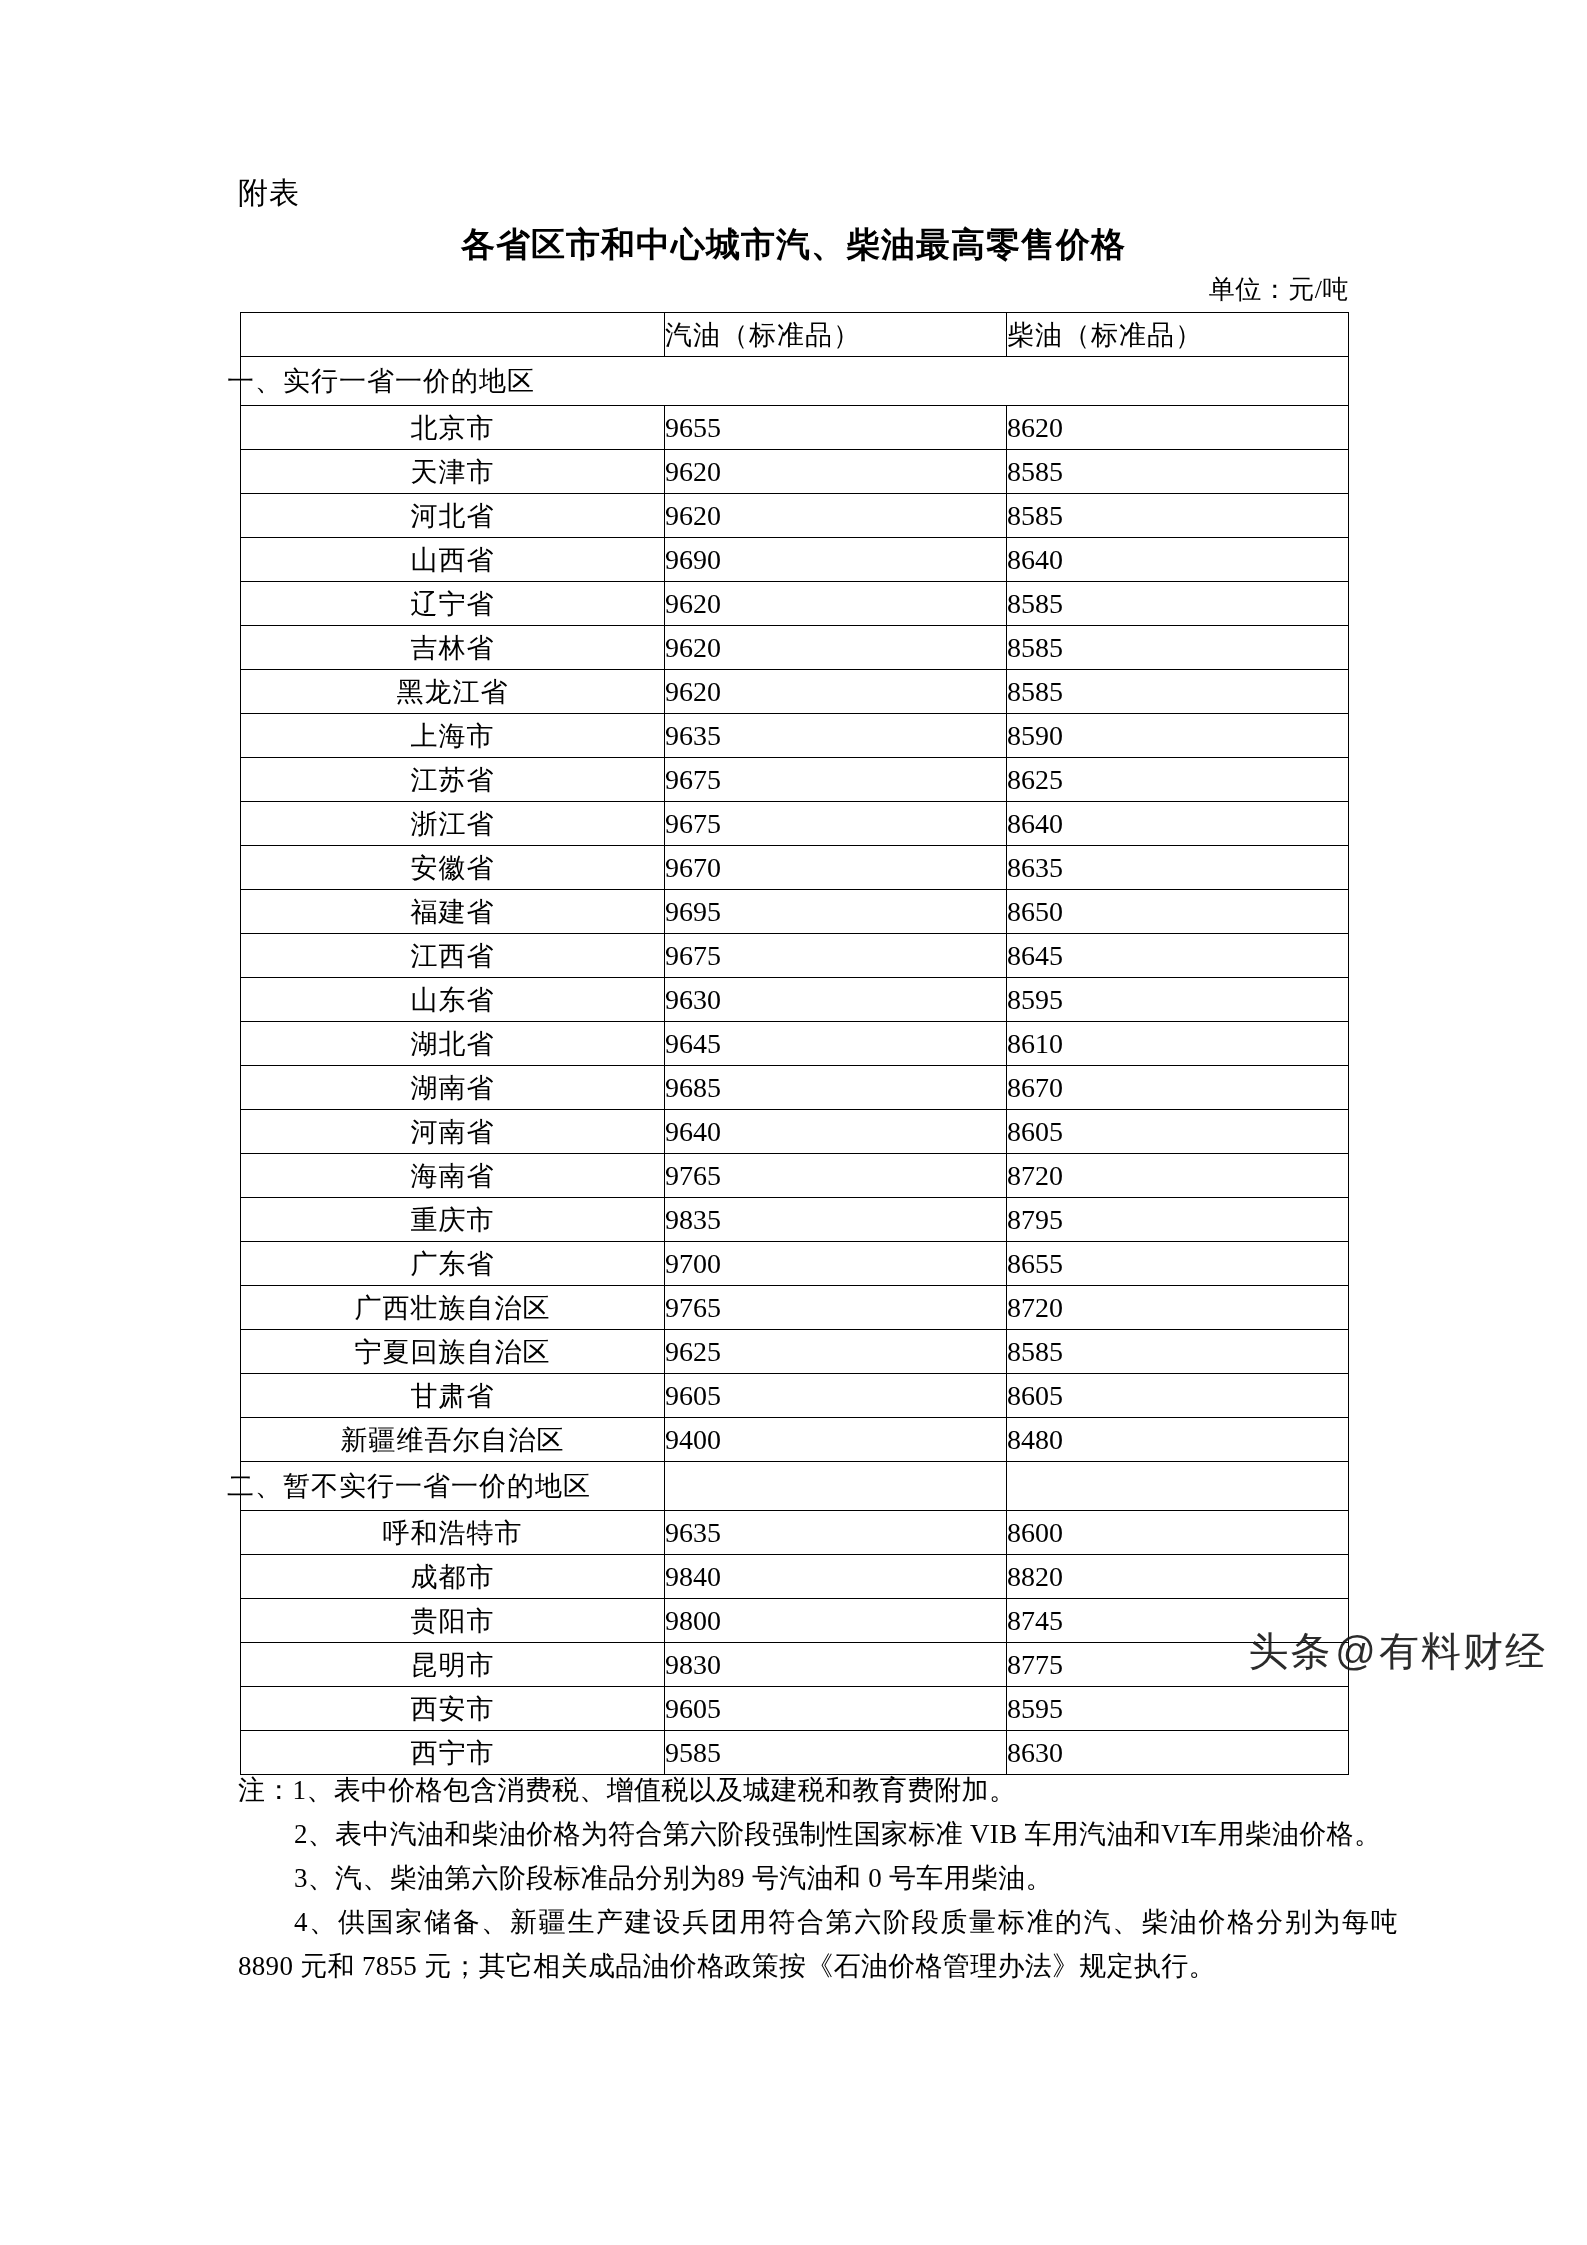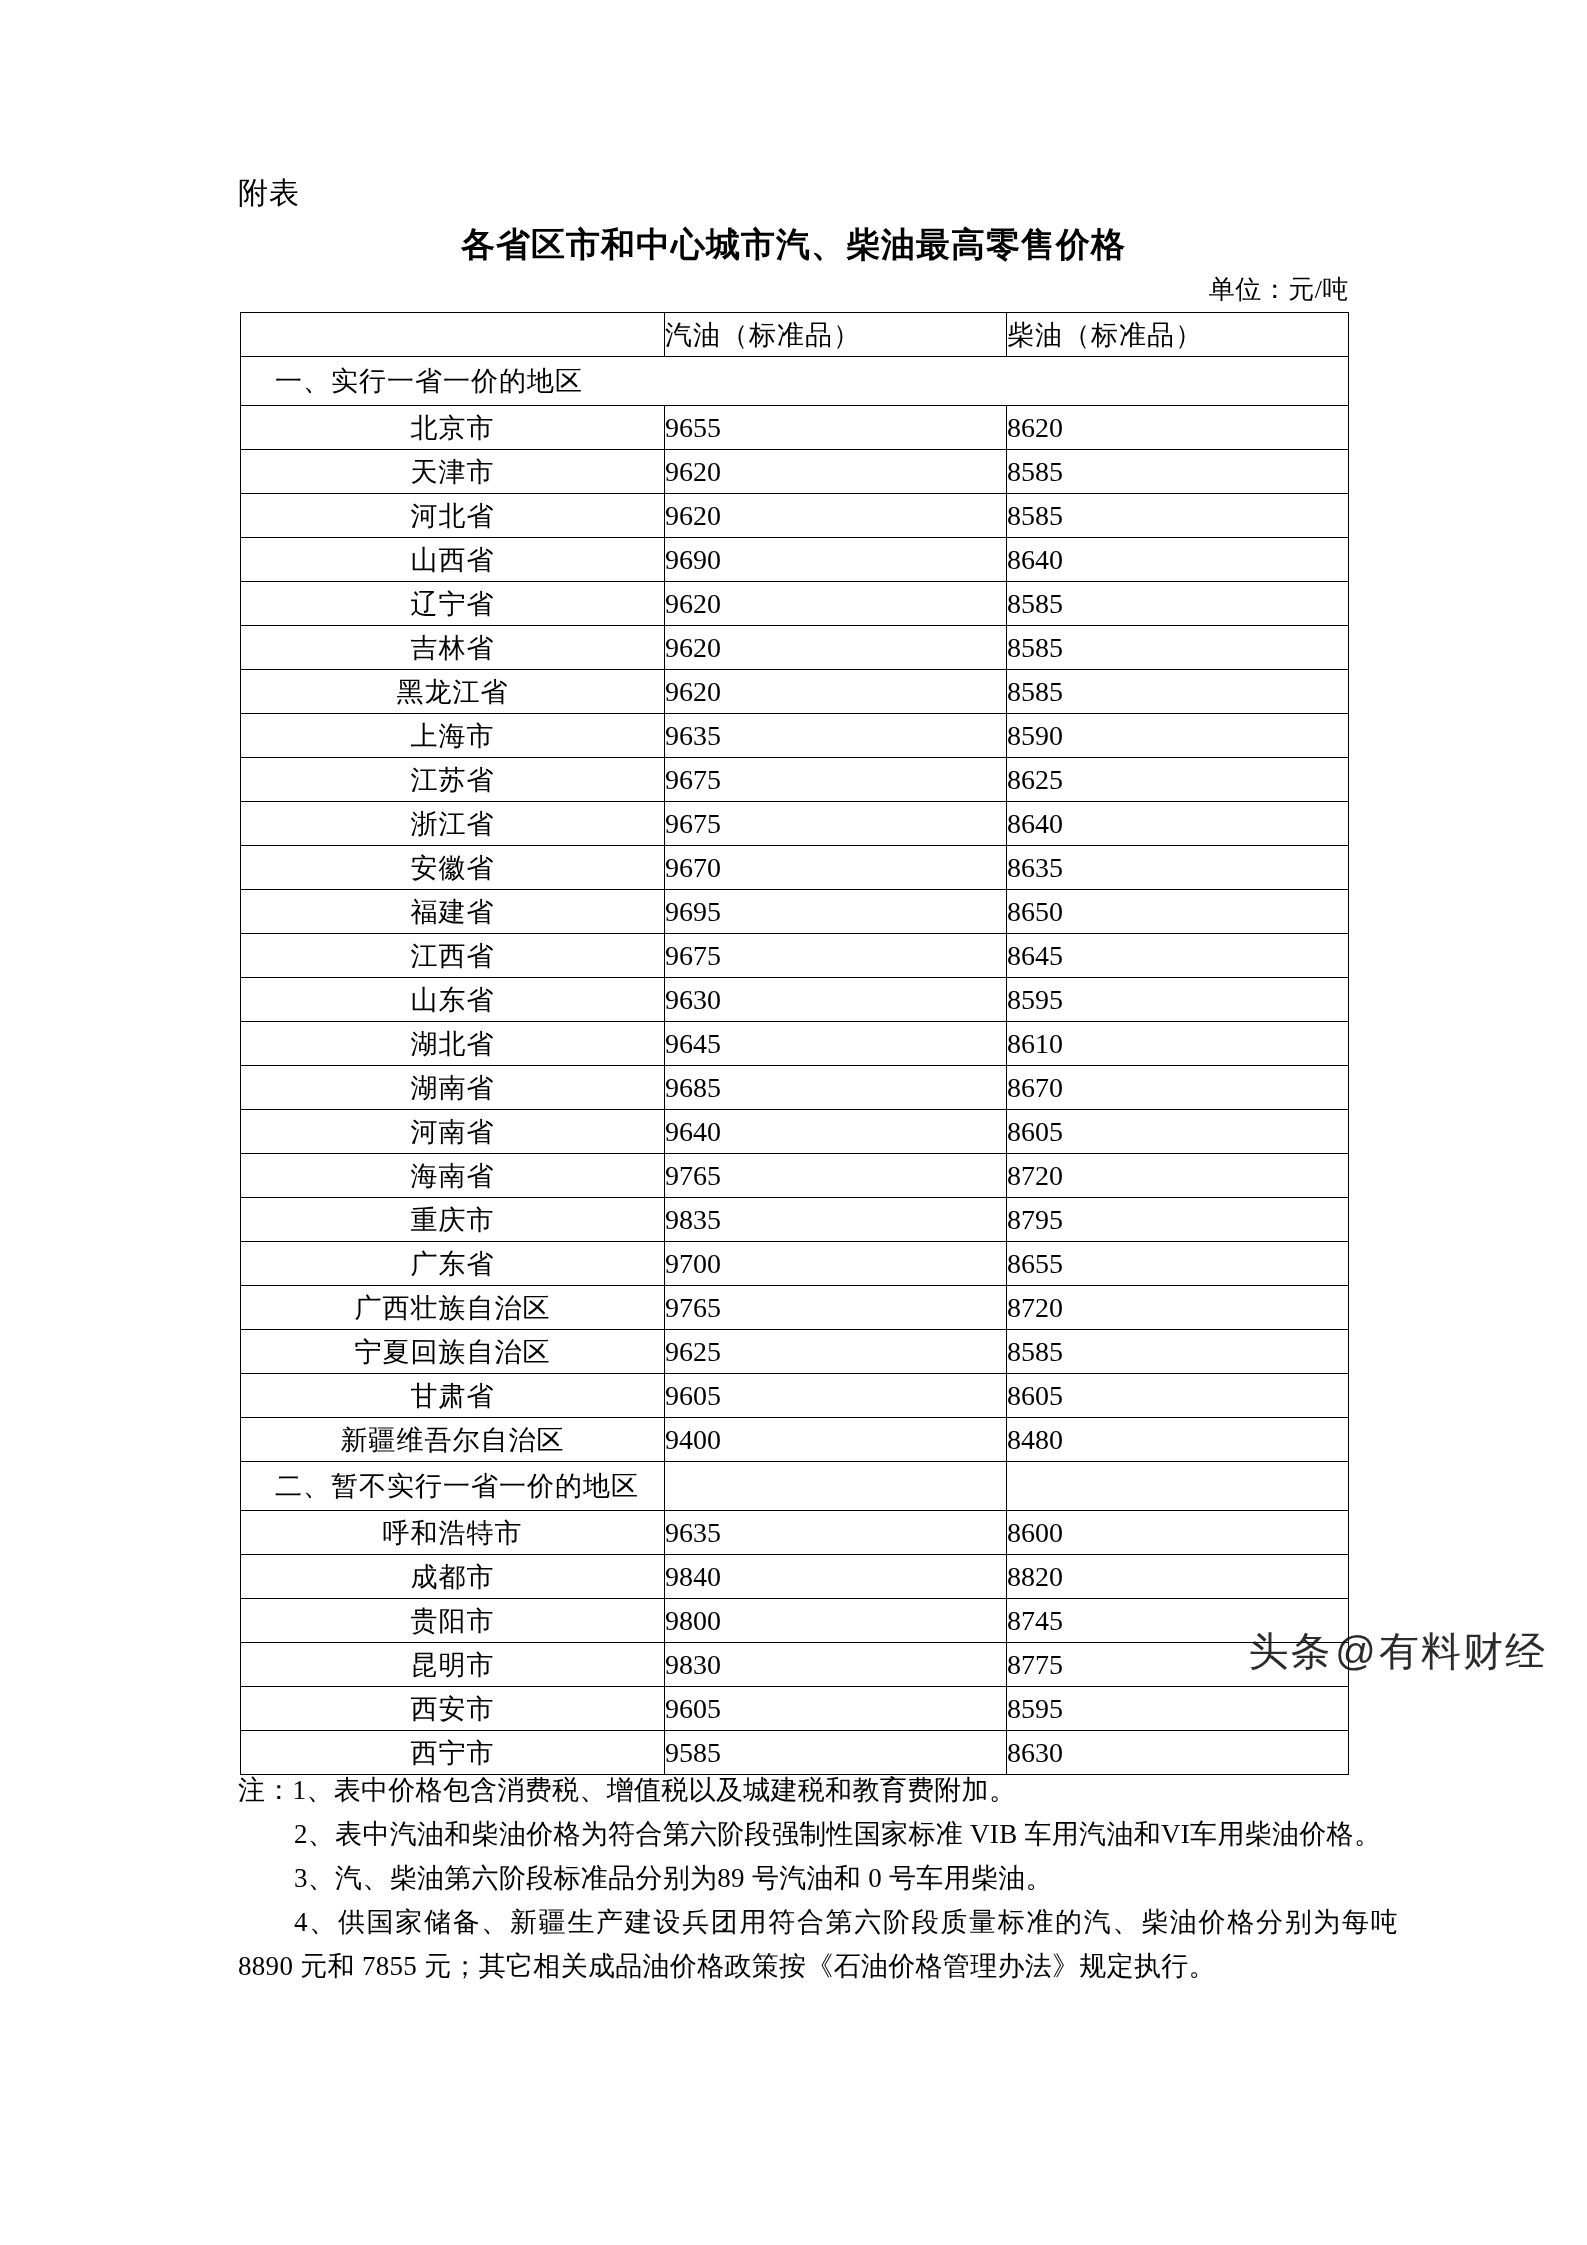--- a/index.html
+++ b/index.html
@@ -78,21 +78,20 @@
 
   .hdr-blank { }
   .hdr-cell {
     text-align: left;
     font-size: 27px;
     letter-spacing: 1px;
   }
 
   .section-row td {
     height: 48px;
-    padding-left: 48px;
   }
   .section-cell {
     text-align: left;
     font-size: 27px;
     padding-left: 4px;
     letter-spacing: 1px;
     position: relative;
   }
   .section-cell .sec-text {
     position: relative;

